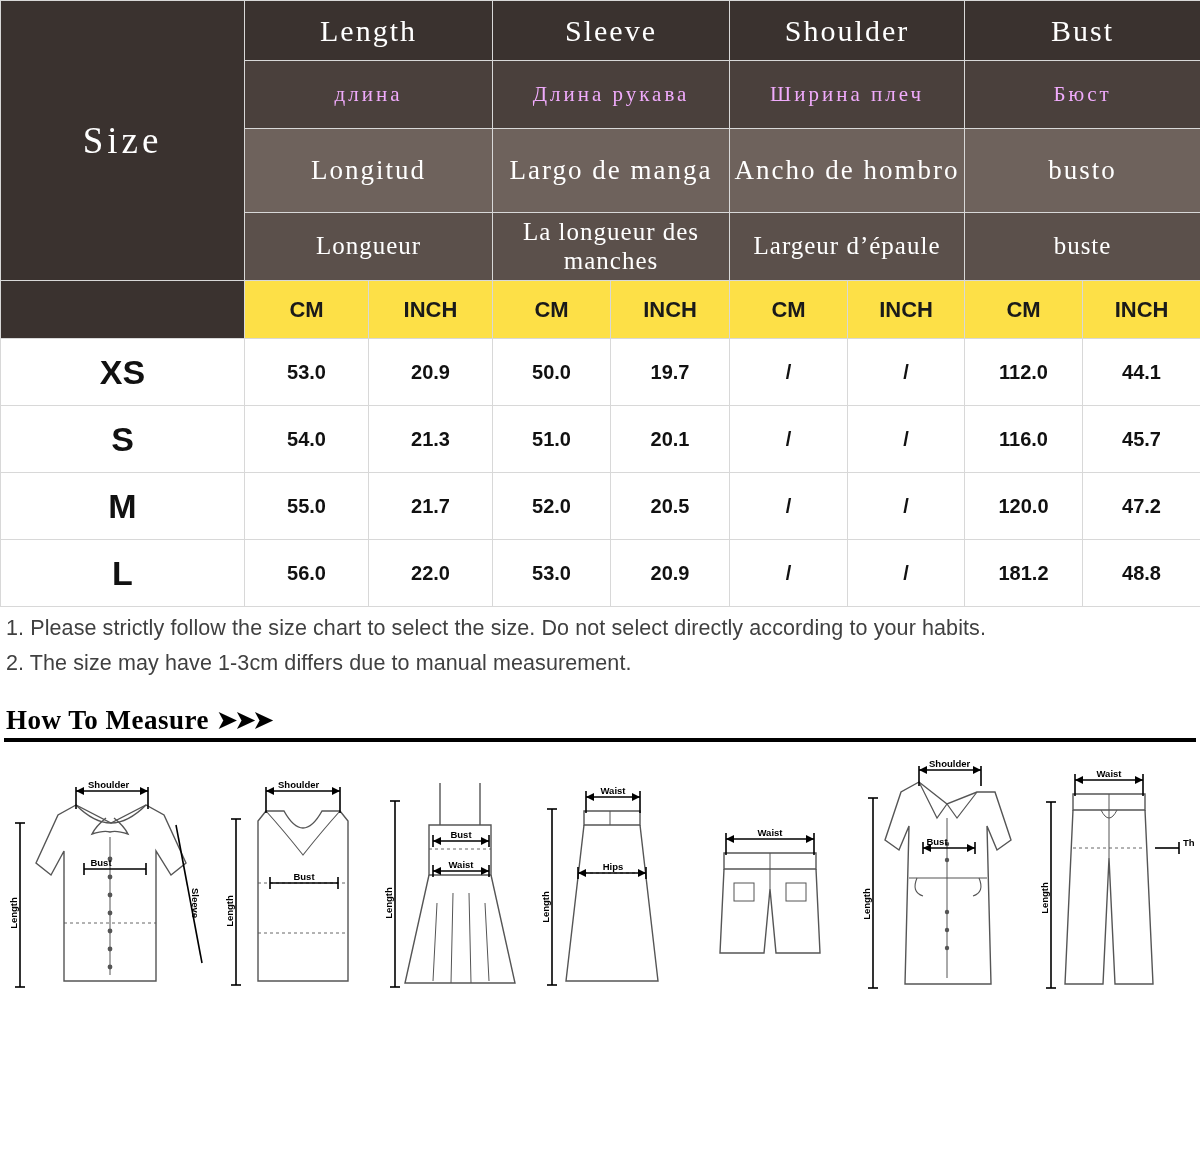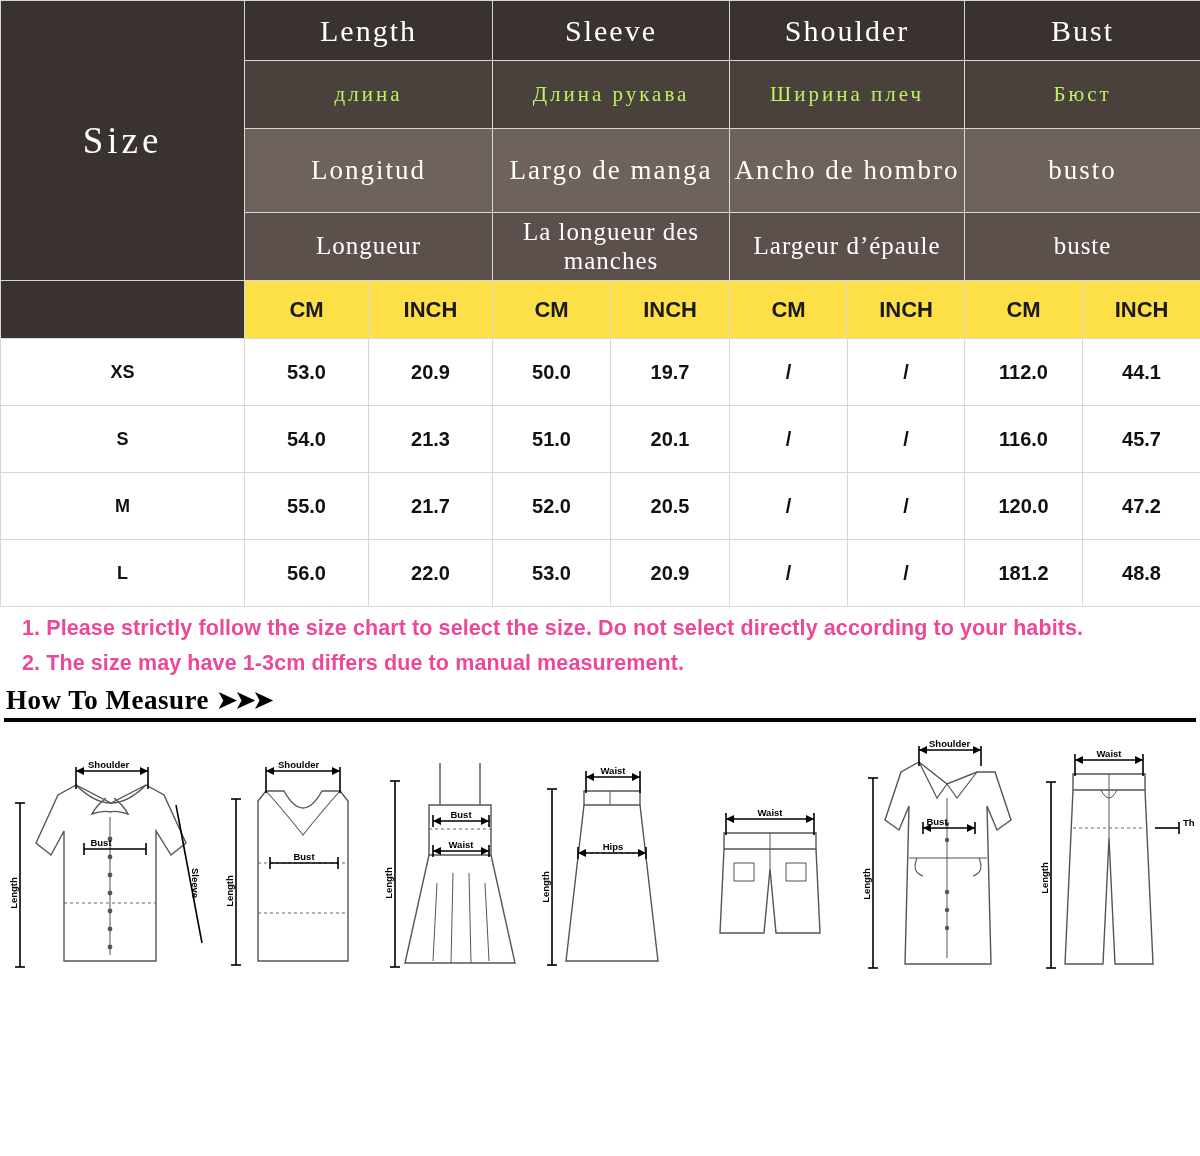--- a/index.html
+++ b/index.html
@@ -19,55 +19,55 @@
   }
   table.size-chart td, table.size-chart th {
     border: 1px solid #ffffff;
     padding: 0;
     text-align: center;
     vertical-align: middle;
   }
   .hdr-dark   { background:#3a322f; color:#ffffff; }
   .hdr-mid    { background:#5b504b; color:#ffffff; }
   .hdr-light  { background:#6e625c; color:#ffffff; }
-  .hdr-mid2   { background:#4a403c; color:#bef264; }
+  .hdr-mid2   { background:#4a403c; color:#f0abfc; }
   .hdr-unit   { background:#fde047; color:#1a1a1a; font-weight:bold; font-size:22px; }
 
   .serif { font-family: "Liberation Serif", serif; }
 
   .cell-en  { font-size:30px; letter-spacing:2px; }
   .cell-ru  { font-size:21px; letter-spacing:3px; line-height:1.15; }
   .cell-es  { font-size:27px; letter-spacing:2px; line-height:1.15; }
   .cell-fr  { font-size:25px; letter-spacing:1px; line-height:1.15; }
   .cell-size{ font-size:37px; letter-spacing:4px; }
 
   .row-h-en { height:60px; }
   .row-h-ru { height:68px; }
   .row-h-es { height:84px; }
   .row-h-fr { height:68px; }
   .row-h-un { height:58px; }
   .row-h-dt { height:67px; }
 
   .data-cell { font-size:20px; font-weight:bold; color:#111; background:#fff; }
-  .data-label{ font-size:18px; font-weight:bold; color:#111; background:#fff; }
+  .data-label{ font-size:34px; font-weight:bold; color:#111; background:#fff; }
   table.size-chart tbody td { border:1px solid #d8d8d8; }
 
   
   .notes {
-    padding: 4px 6px 0 22px;
+    padding: 4px 6px 0 6px;
     font-size: 21.5px;
-    font-weight: bold;
-    color: #ec4899;
+    font-weight: normal;
+    color: #404040;
     line-height: 1.62;
     letter-spacing: 0.1px;
   }
   .notes p { margin: 0; }
 
   
-  .htm-wrap { margin-top: 4px; }
+  .htm-wrap { margin-top: 24px; }
   .htm-title-row {
     display: flex; align-items: center; gap: 8px;
     padding: 0 6px 2px 6px;
   }
   .htm-title {
     font-family: "Liberation Serif", serif;
     font-size: 27px; font-weight: bold; color:#000;
     letter-spacing: 0.5px;
   }
   .htm-arrows { font-size: 24px; font-weight:bold; color:#000; letter-spacing:-2px; }

